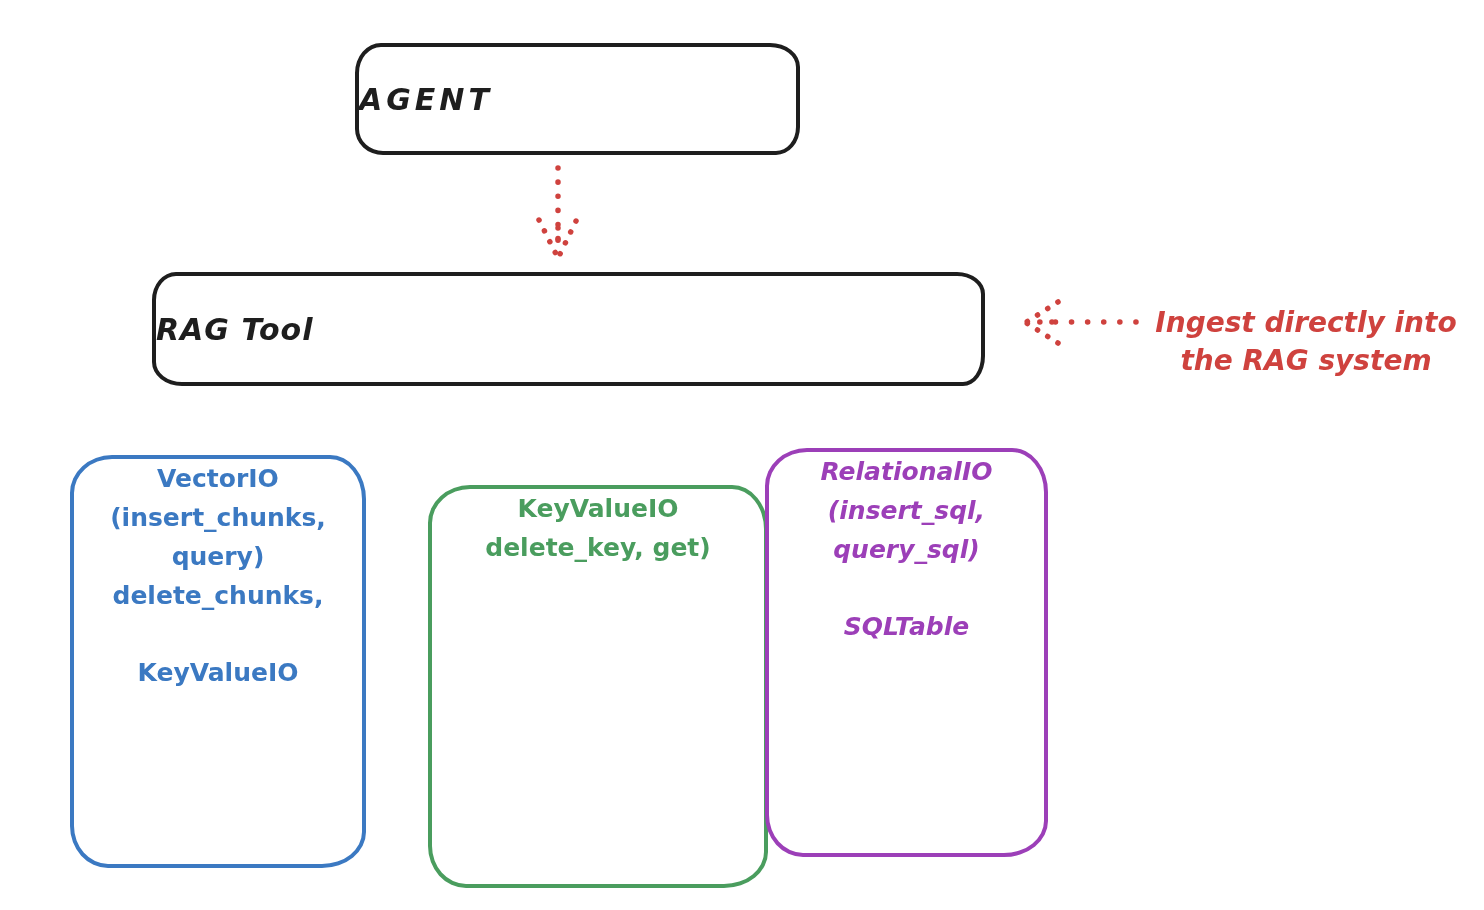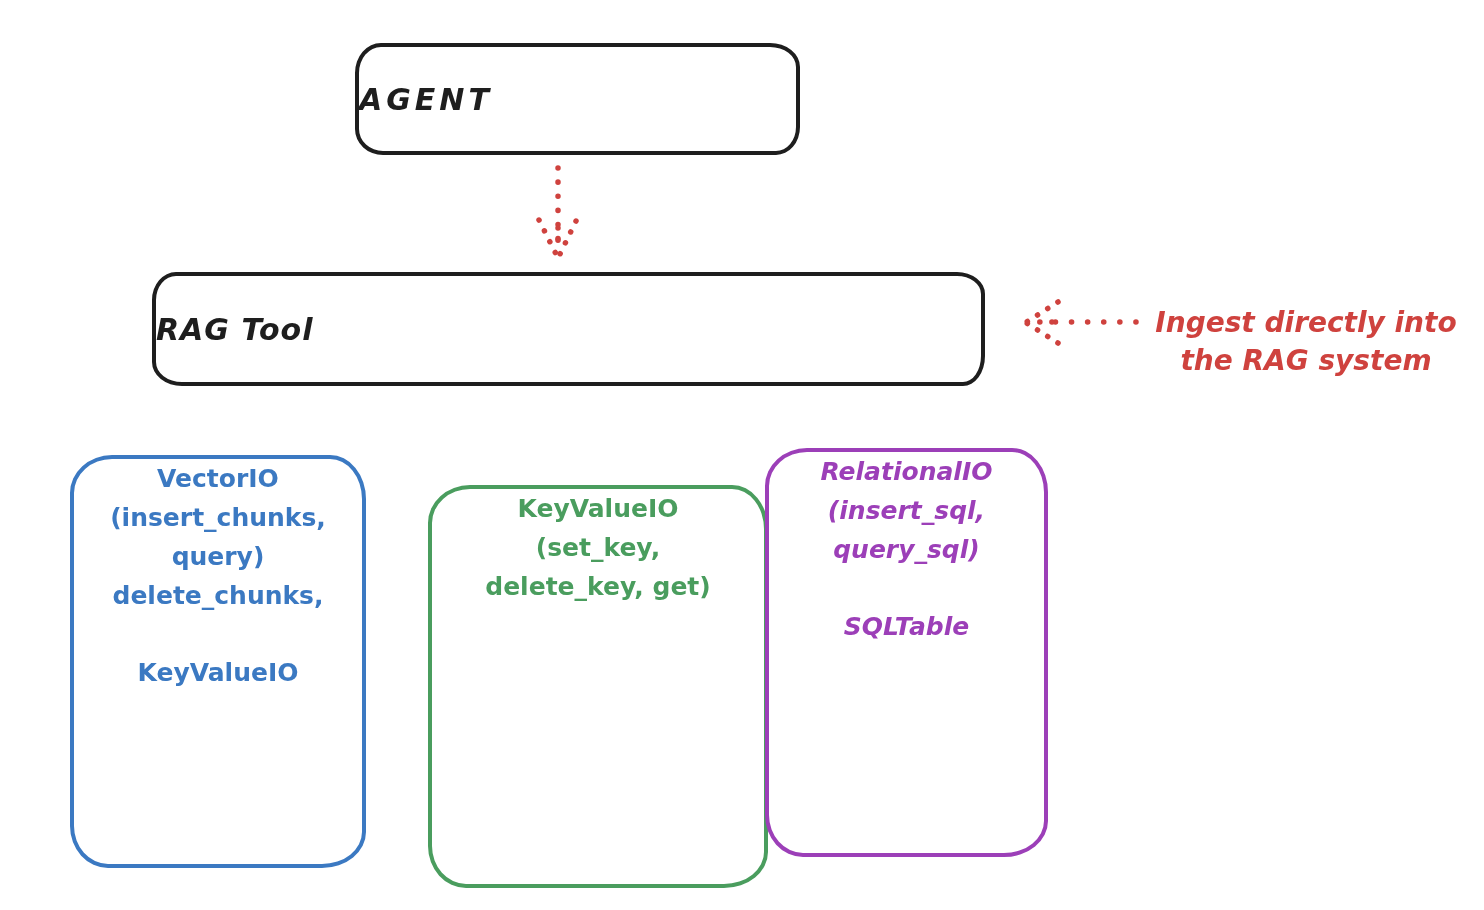--- a/index.html
+++ b/index.html
@@ -156,21 +156,20 @@
       <div>(insert_chunks,</div>
       <div>query)</div>
       <div>delete_chunks,</div>
     </div>
     <div class="index-name">KeyValueIO</div>
   </div>
 
   <div class="box store" id="store-keyvalue">
     <div class="io-lines">
       <div>KeyValueIO</div>
-      <div>(set_key,</div>
       <div>delete_key, get)</div>
     </div>
   </div>
 
   <div class="box store" id="store-relational">
     <div class="io-lines">
       <div>RelationalIO</div>
       <div>(insert_sql,</div>
       <div>query_sql)</div>
     </div>

